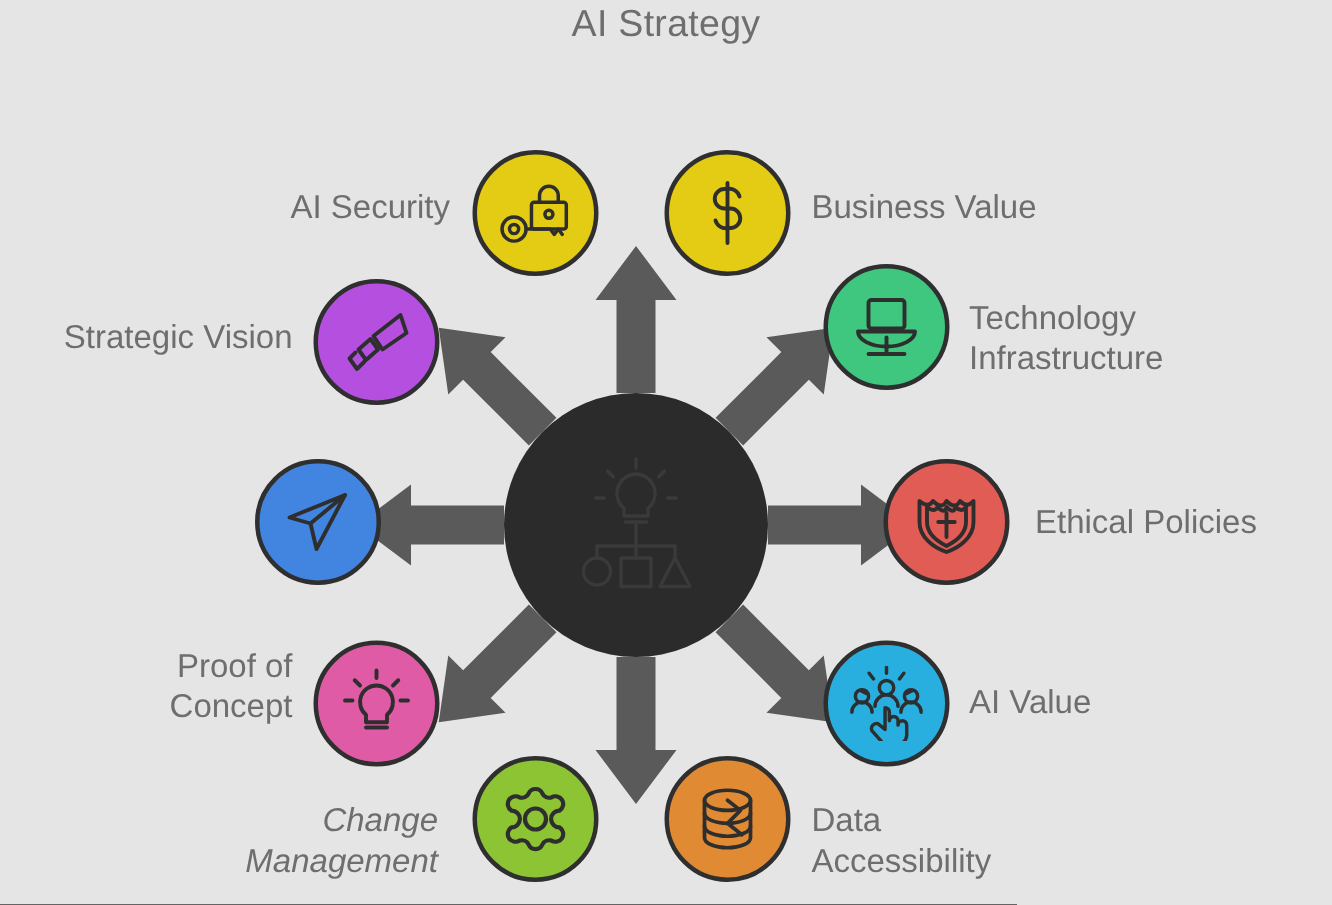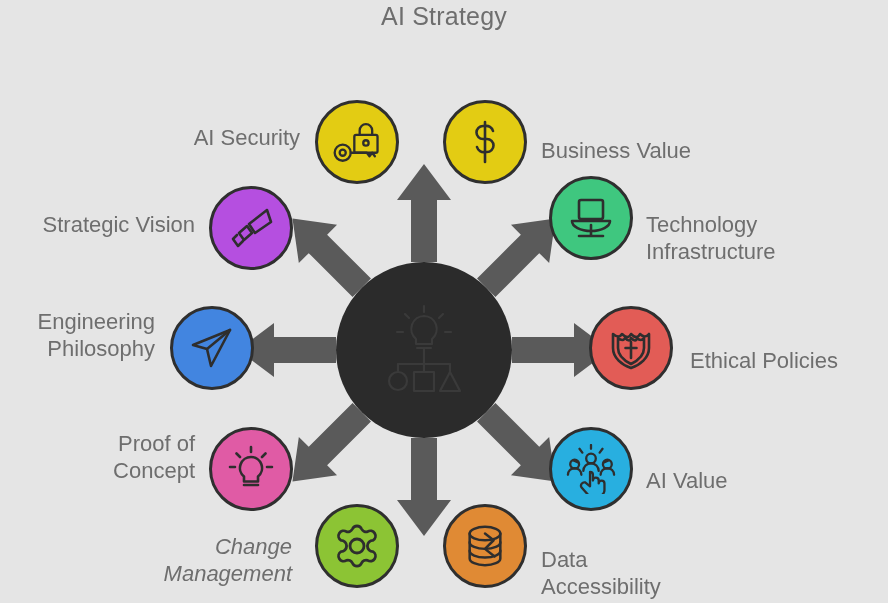--- a/index.html
+++ b/index.html
@@ -18,21 +18,21 @@
   .arrows{position:absolute;left:0;top:0;width:888px;height:603px;}
 
   .node{position:absolute;width:84px;height:84px;border-radius:50%;
         box-sizing:border-box;border:3px solid #2f2f2f;
         display:flex;align-items:center;justify-content:center;}
   .node svg{display:block;}
 
   .label{position:absolute;color:#6e6e6e;font-size:22px;line-height:27px;
          white-space:pre-line;}
   .label.r{text-align:right;}
-  .label.l{text-align:left;margin-top:13px;}
+  .label.l{text-align:left;}
 </style>
 </head>
 <body>
 
 <div id="stage">
 
   <div class="title">AI Strategy</div>
 
   <svg class="arrows" viewBox="0 0 888 603">
     <g fill="#5a5a5a">
@@ -182,22 +182,20 @@
 Concept</div>
 
   <div class="node" style="left:170px;top:306px;background:#4285e0;">
     <span>
       <svg width="48" height="48" viewBox="0 0 48 48" fill="none" stroke="#2e2e2e" stroke-width="2.6" stroke-linecap="round" stroke-linejoin="round">
         <path d="M42 6 L5 21 l14 4 l4 17 z"></path>
         <path d="M42 6 L19 25"></path>
       </svg>
     </span>
   </div>
-  <div class="label r" style="left:0px;top:308px;width:155px;">Engineering
-Philosophy</div>
 
   <div class="node" style="left:209px;top:186px;background:#b54fe0;">
     <span>
       <svg width="48" height="48" viewBox="0 0 48 48" fill="none" stroke="#2e2e2e" stroke-width="2.6" stroke-linecap="round" stroke-linejoin="round">
         <path d="M40 6 L22 20 l6 9 L44 18 z"></path>
         <path d="M20 22 L12 29 l5 7 l8 -7 z"></path>
         <path d="M10 31 l-4 4 l5 7 l5 -5"></path>
       </svg>
     </span>
   </div>

